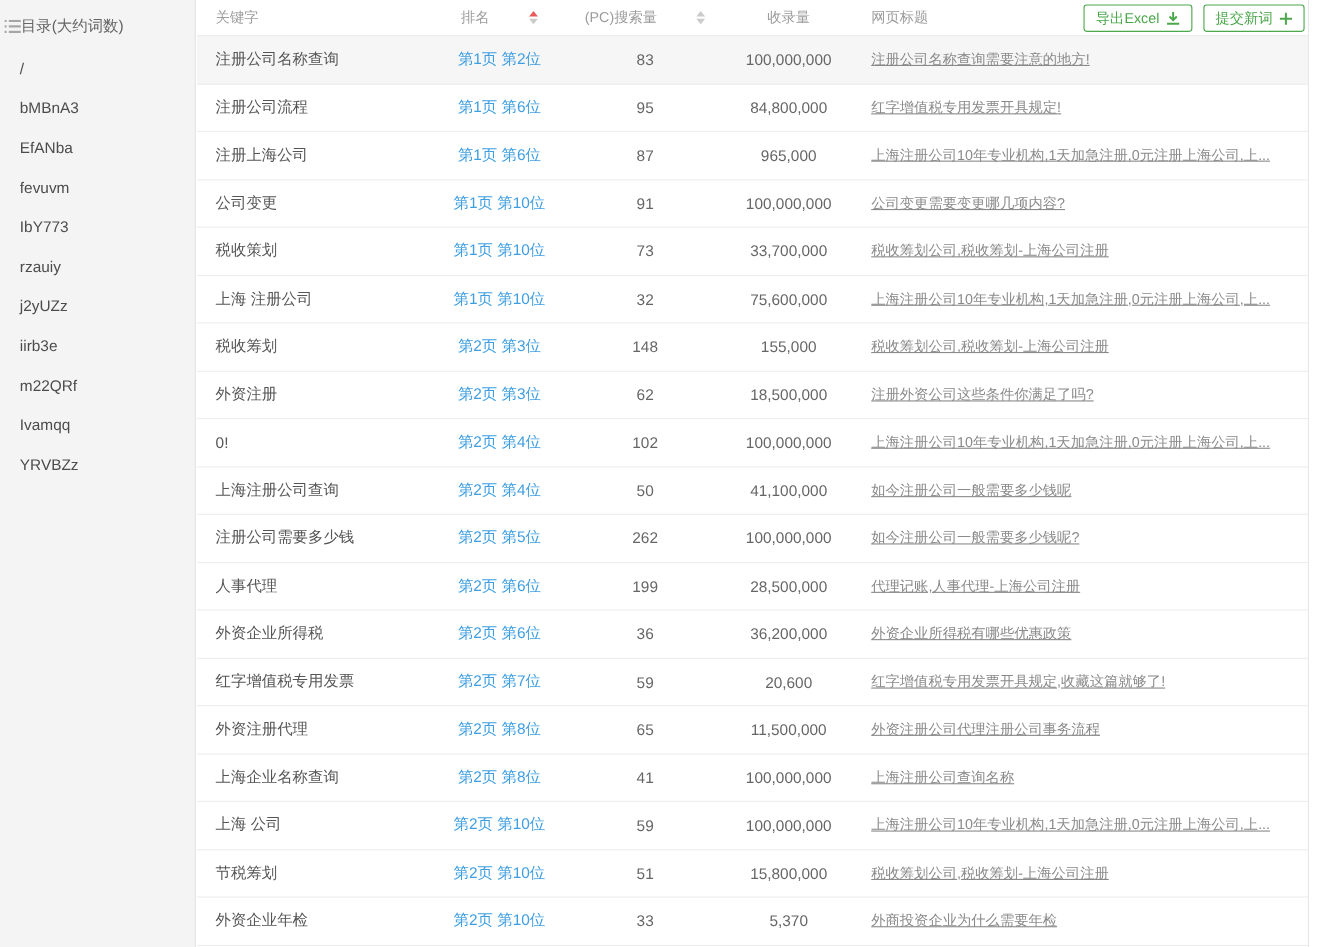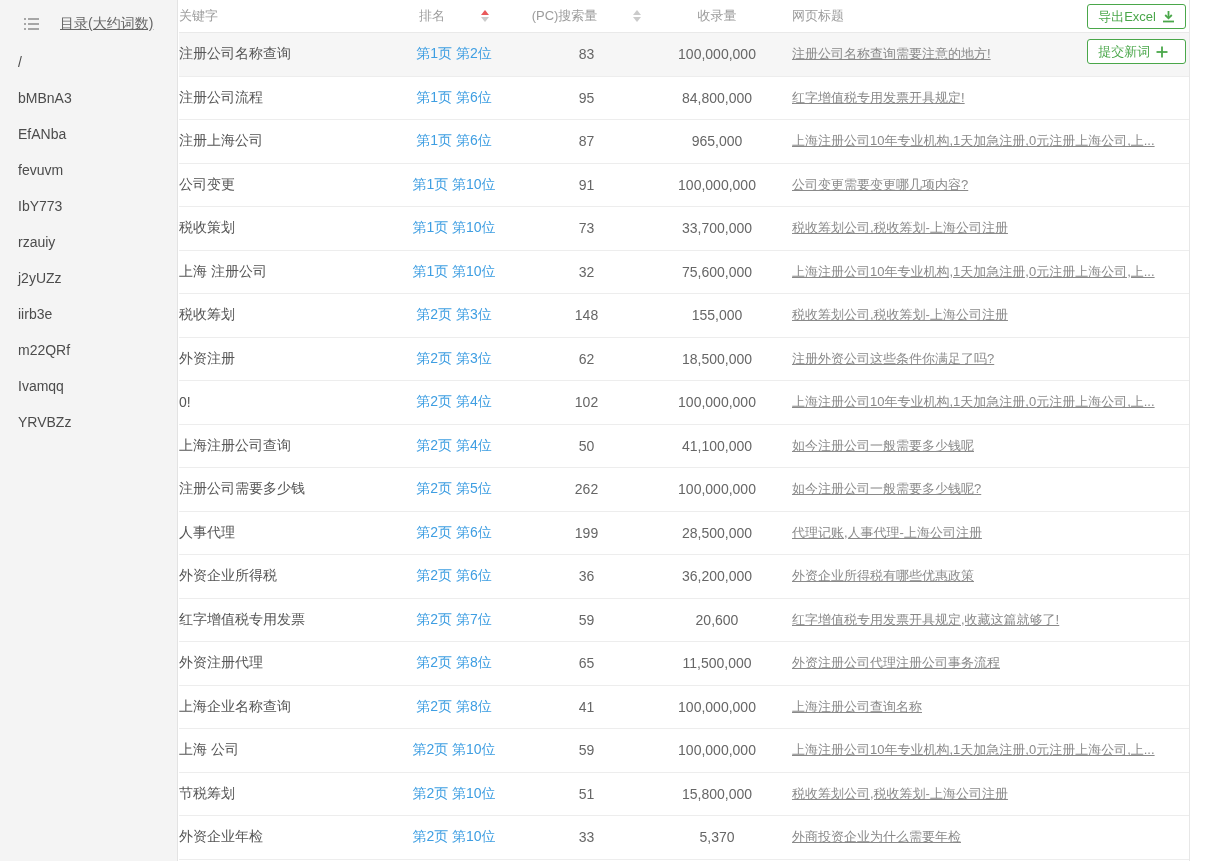--- a/index.html
+++ b/index.html
@@ -3,47 +3,47 @@
 <meta charset="utf-8">
 <style>
   * { margin:0; padding:0; box-sizing:border-box; }
   html,body { width:1212px; height:861px; overflow:hidden; background:#fff;
     font-family:"Liberation Sans","DejaVu Sans",sans-serif; }
   .app { position:relative; width:1212px; height:861px; }
 
   
   .sidebar { position:absolute; left:0; top:0; width:178px; height:861px;
     background:#f4f4f4; border-right:1px solid #e3e3e3; }
-  .sb-head { display:flex; align-items:center; gap:21px; height:40px;
-    padding:8px 0 0 24px; color:#666; font-size:14px;text-decoration:underline; }
+  .sb-head { display:flex; align-items:center; gap:0; height:40px;
+    padding:8px 0 0 4px; color:#666; font-size:14px; }
   .sb-head svg { flex:0 0 auto; }
   .sb-list { list-style:none; padding-top:4px; }
   .sb-list li { height:36px; line-height:36px; padding-left:18px;
     font-size:14px; color:#4c4c4c; cursor:pointer; white-space:nowrap; }
 
   
   .main { position:absolute; left:179px; top:0; width:1011px; height:861px;
     background:#fff; border-right:1px solid #e7e7e7; }
   .thead { position:relative; display:flex; align-items:center; height:33px;
     border-bottom:1px solid #e9e9e9; color:#9c9c9c; font-size:13px; }
-  .c-kw    { width:215px; }
+  .c-kw    { width:215px; padding-left:17px; }
   .c-rank  { width:120px; text-align:center; }
   .c-vol   { width:145px; text-align:center; }
   .c-idx   { width:116px; text-align:center; }
   .c-title { flex:1; padding:0 24px 0 17px; overflow:hidden;
              white-space:nowrap; text-overflow:ellipsis; }
   .sortable { cursor:pointer; display:flex; align-items:center; justify-content:center;gap:30px; }
   .sort { display:inline-flex; flex-direction:column; gap:2px; margin-left:6px; }
   .arr { width:0; height:0; border-left:4px solid transparent;
          border-right:4px solid transparent; }
   .arr-up   { border-bottom:5px solid #cbcbcb; }
   .arr-down { border-top:5px solid #cbcbcb; }
   .arr-up.active { border-bottom-color:#e9595b; }
 
-  .btns { position:absolute; right:3px; top:4px; display:flex; gap:10px;flex-direction:column; }
+  .btns { position:absolute; right:3px; top:4px; display:flex; gap:10px; }
   .btn { display:flex; align-items:center; gap:6px; height:25px; padding:0 10px;
     background:#fff; border:1px solid #4aa74a; border-radius:3px;
     color:#4aa74a; font-size:13px; cursor:pointer;
     font-family:"Liberation Sans","DejaVu Sans",sans-serif; }
 
   .tbody .row { display:flex; align-items:center; height:43.5px;
     border-bottom:1px solid #ededed; font-size:14px; }
   .row.highlight { background:#f6f6f6; }
   .cell-kw  { color:#555; white-space:nowrap; overflow:hidden; }
   .rank-link { color:#3e9ee2; text-decoration:none; white-space:nowrap; }

